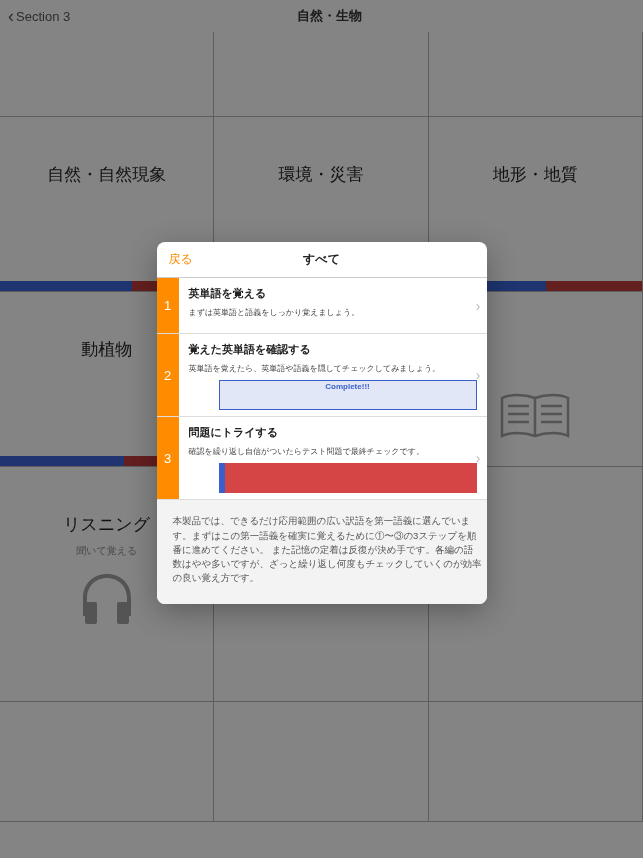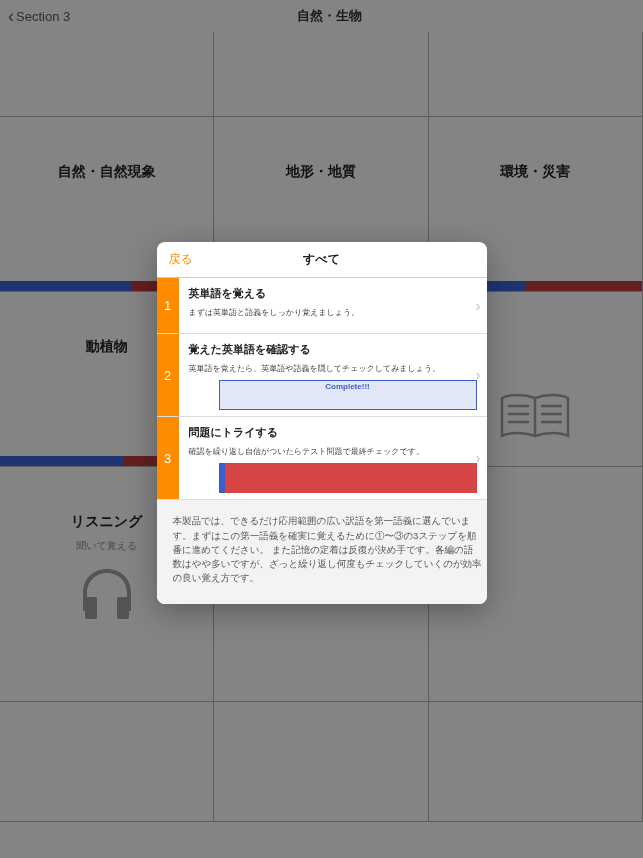--- a/index.html
+++ b/index.html
@@ -37,22 +37,22 @@
 .cell {
   border: 1px solid #aaa;
   border-left: none;
   border-top: none;
   padding: 8px;
   position: relative;
   overflow: hidden;
 }
 .cell:first-child, .cell:nth-child(4), .cell:nth-child(7), .cell:nth-child(10), .cell:nth-child(13) { border-left: none; }
 .cell-title {
-  font-size: 14px;
-  font-weight: bold;
+  font-size: 17px;
+  font-weight: normal;
   color: #222;
   text-align: center;
   margin-top: 38px;
 }
 .cell-sub {
   font-size: 10px;
   color: #888;
   text-align: center;
   margin-top: 8px;
 }
@@ -187,31 +187,31 @@
   <div class="cell"></div>
 
   <div class="cell">
     <div class="cell-title">自然・自然現象</div>
     <div class="progress-bar">
       <div class="pb-blue" style="width:62%"></div>
         <div class="pb-red" style="width:38%"></div>
     </div>
   </div>
   <div class="cell">
+    <div class="cell-title">環境・災害</div>
+    <div class="progress-bar">
+      <div class="pb-blue" style="width:45%"></div>
+        <div class="pb-red" style="width:55%"></div>
+    </div>
+  </div>
+  <div class="cell">
     <div class="cell-title">地形・地質</div>
     <div class="progress-bar">
       <div class="pb-blue" style="width:55%"></div>
         <div class="pb-red" style="width:45%"></div>
-    </div>
-  </div>
-  <div class="cell">
-    <div class="cell-title">環境・災害</div>
-    <div class="progress-bar">
-      <div class="pb-blue" style="width:45%"></div>
-        <div class="pb-red" style="width:55%"></div>
     </div>
   </div>
 
   <div class="cell">
     <div class="cell-title">動植物</div>
     <div class="progress-bar">
       <div class="pb-blue" style="width:58%"></div>
         <div class="pb-red" style="width:42%"></div>
     </div>
   </div>

